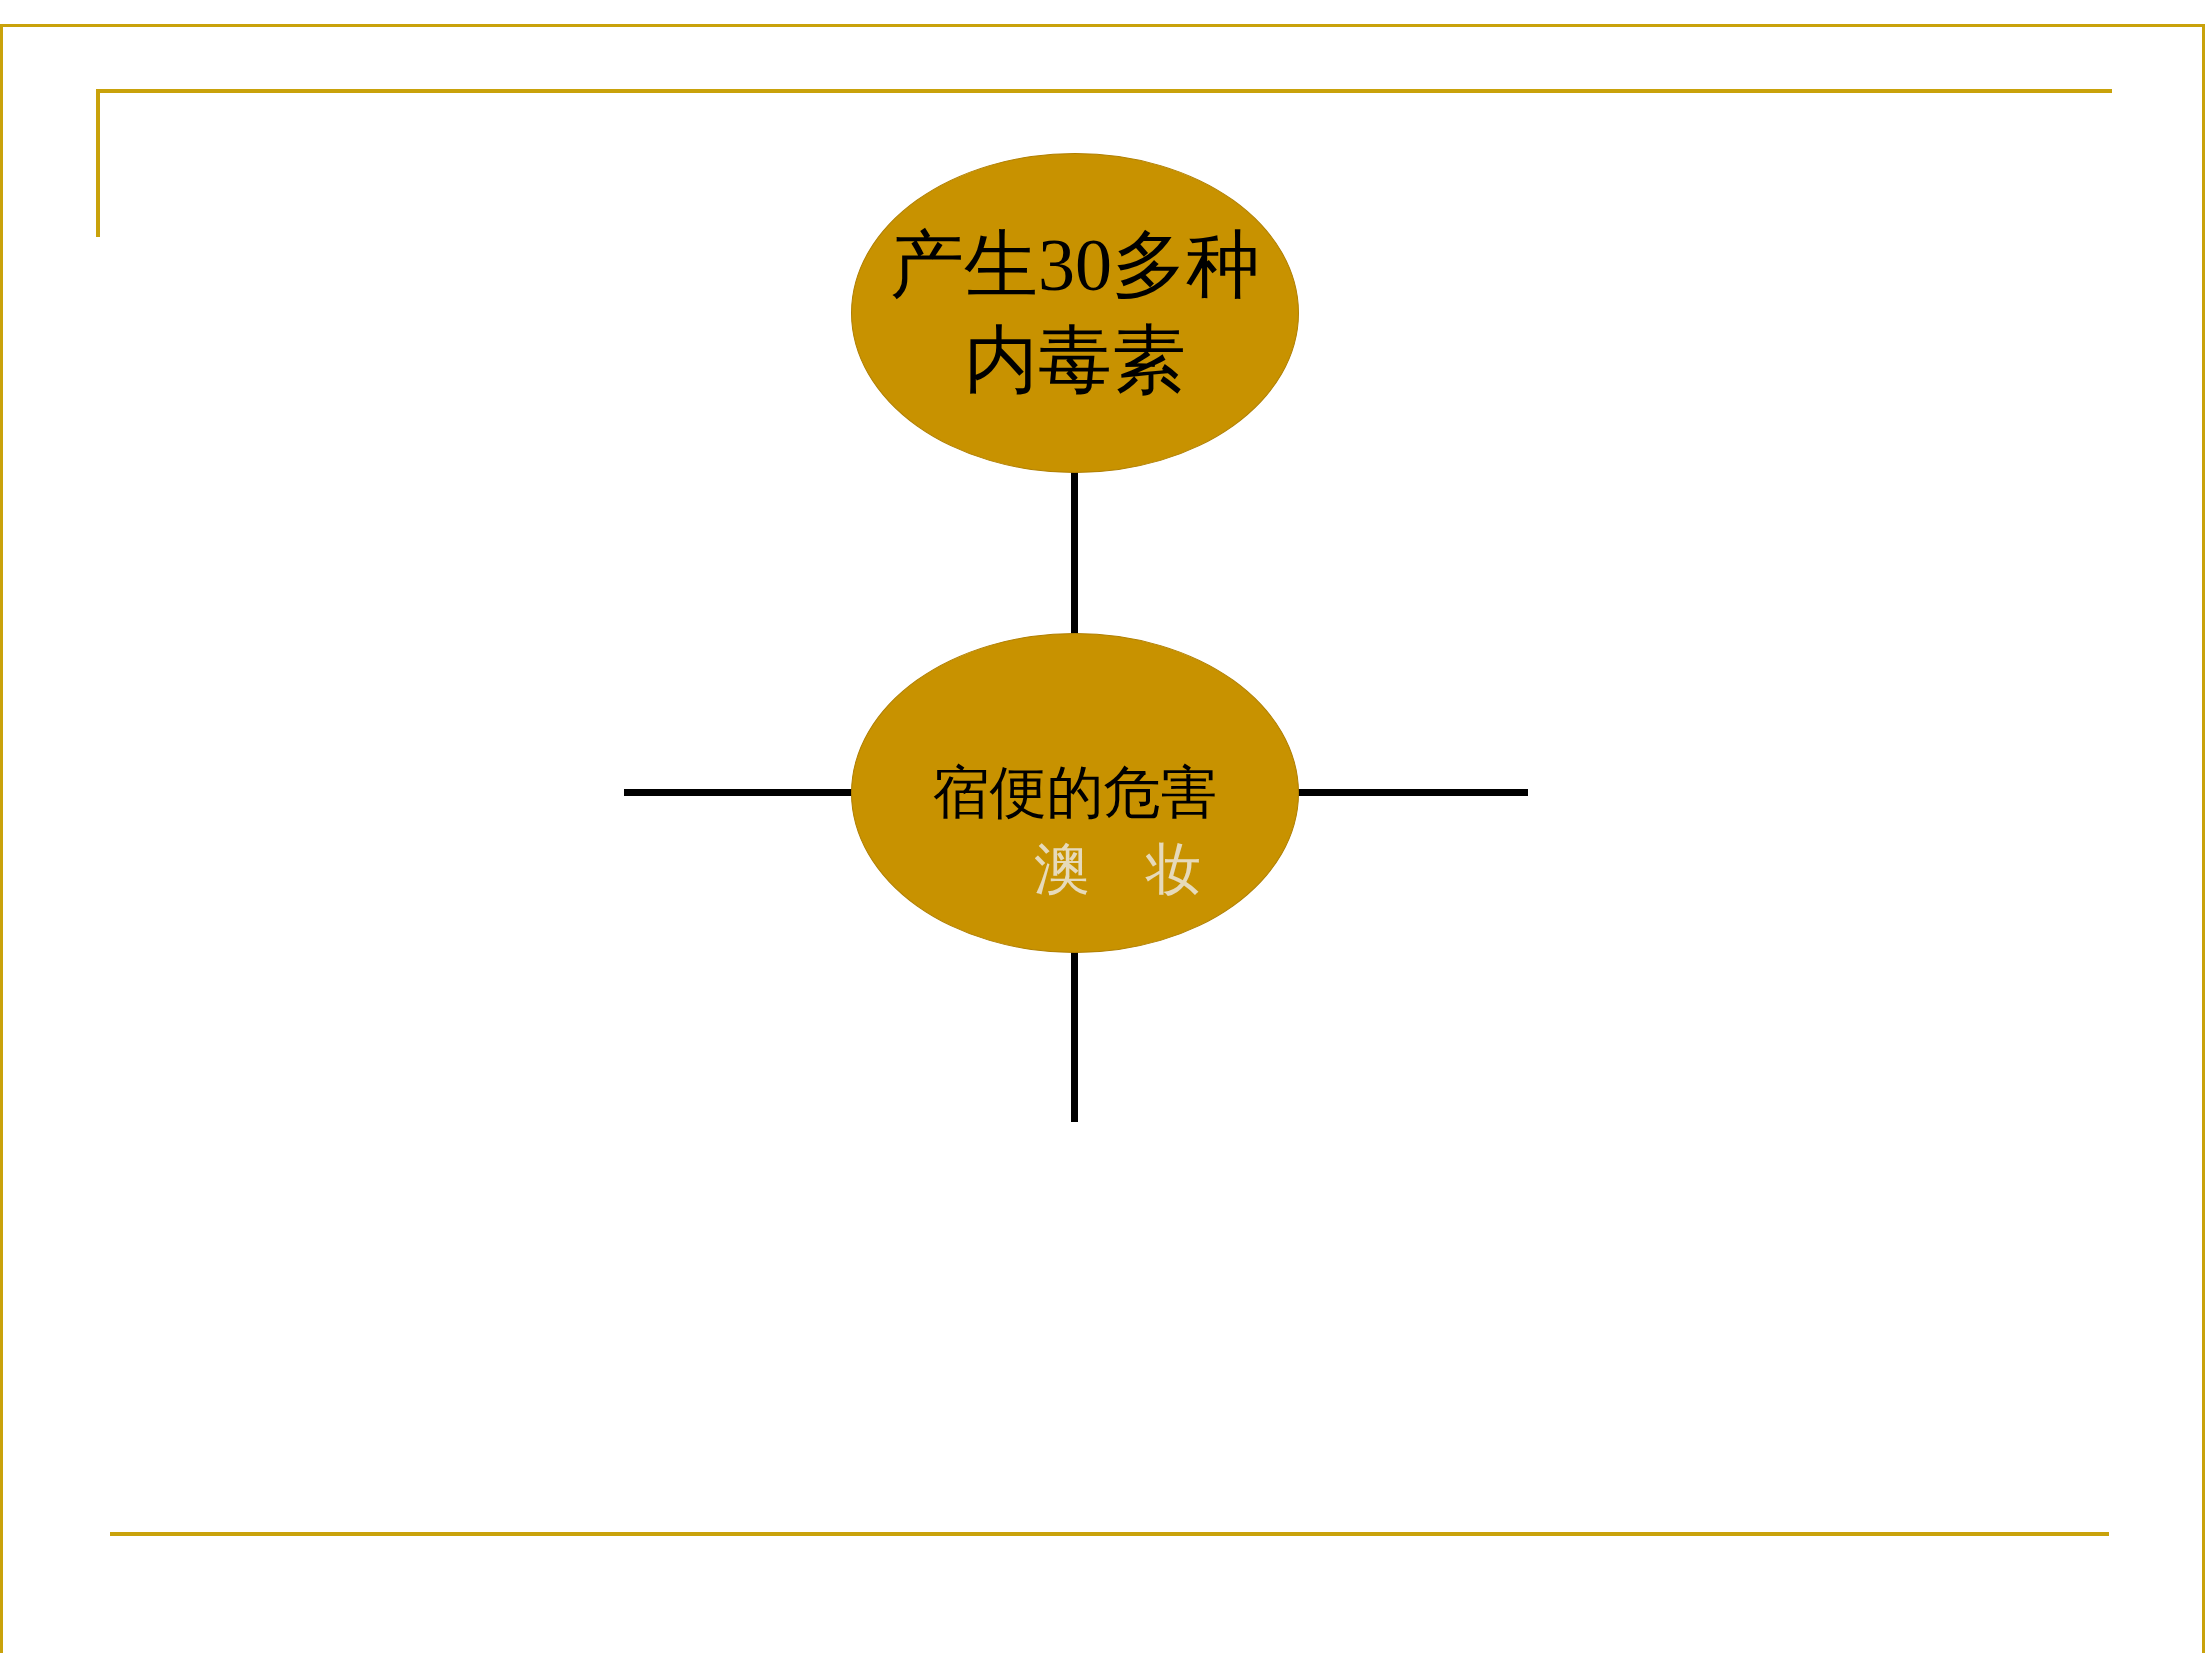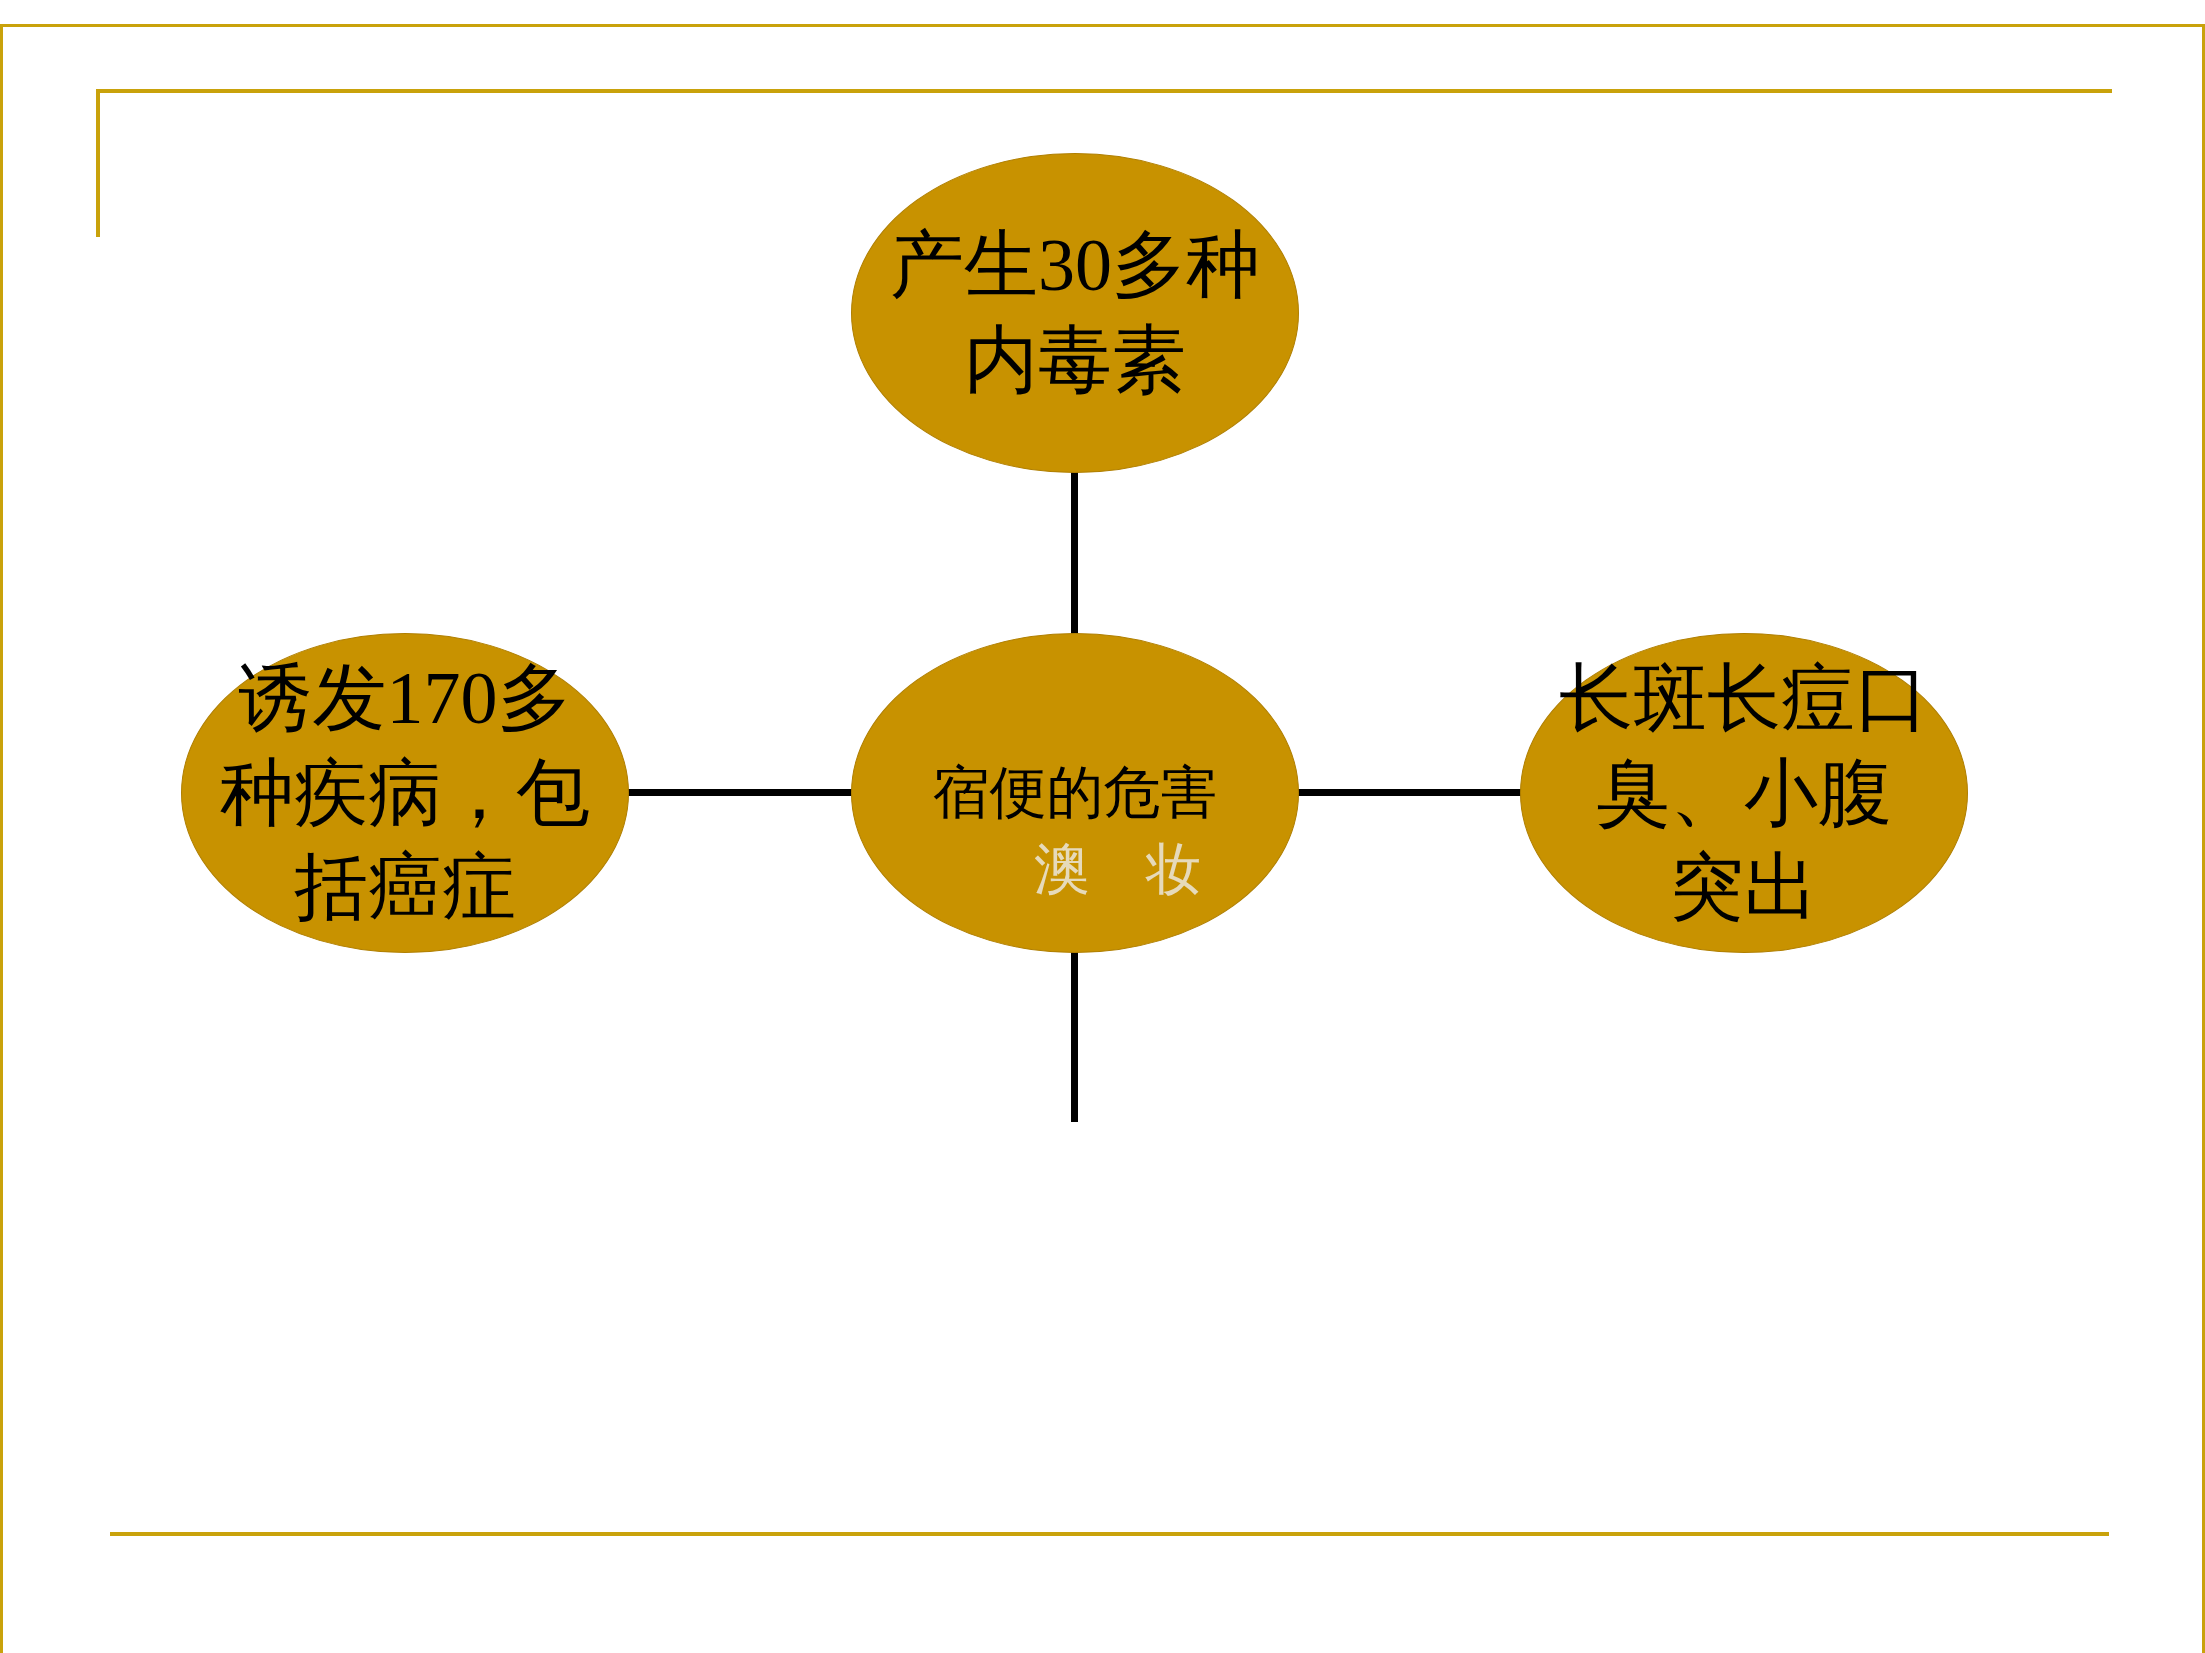--- a/index.html
+++ b/index.html
@@ -90,33 +90,23 @@
   <div class="connector conn-top"></div>
   <div class="connector conn-bottom"></div>
   <div class="connector conn-left"></div>
   <div class="connector conn-right"></div>
 
   <div class="node node-top">
     <div class="node-label">产生30多种
 内毒素</div>
   </div>
 
-  <div class="node node-left">
-    <div class="node-label">诱发170多
-种疾病，包
-括癌症</div>
-  </div>
 
   <div class="node node-center">
     <div class="node-label">宿便的危害</div>
   </div>
 
-  <div class="node node-right">
-    <div class="node-label">长斑长痘口
-臭、小腹
-突出</div>
-  </div>
 
 
   <div class="watermark">澳 妆</div>
 
 </div>
 
 
 </body></html>

